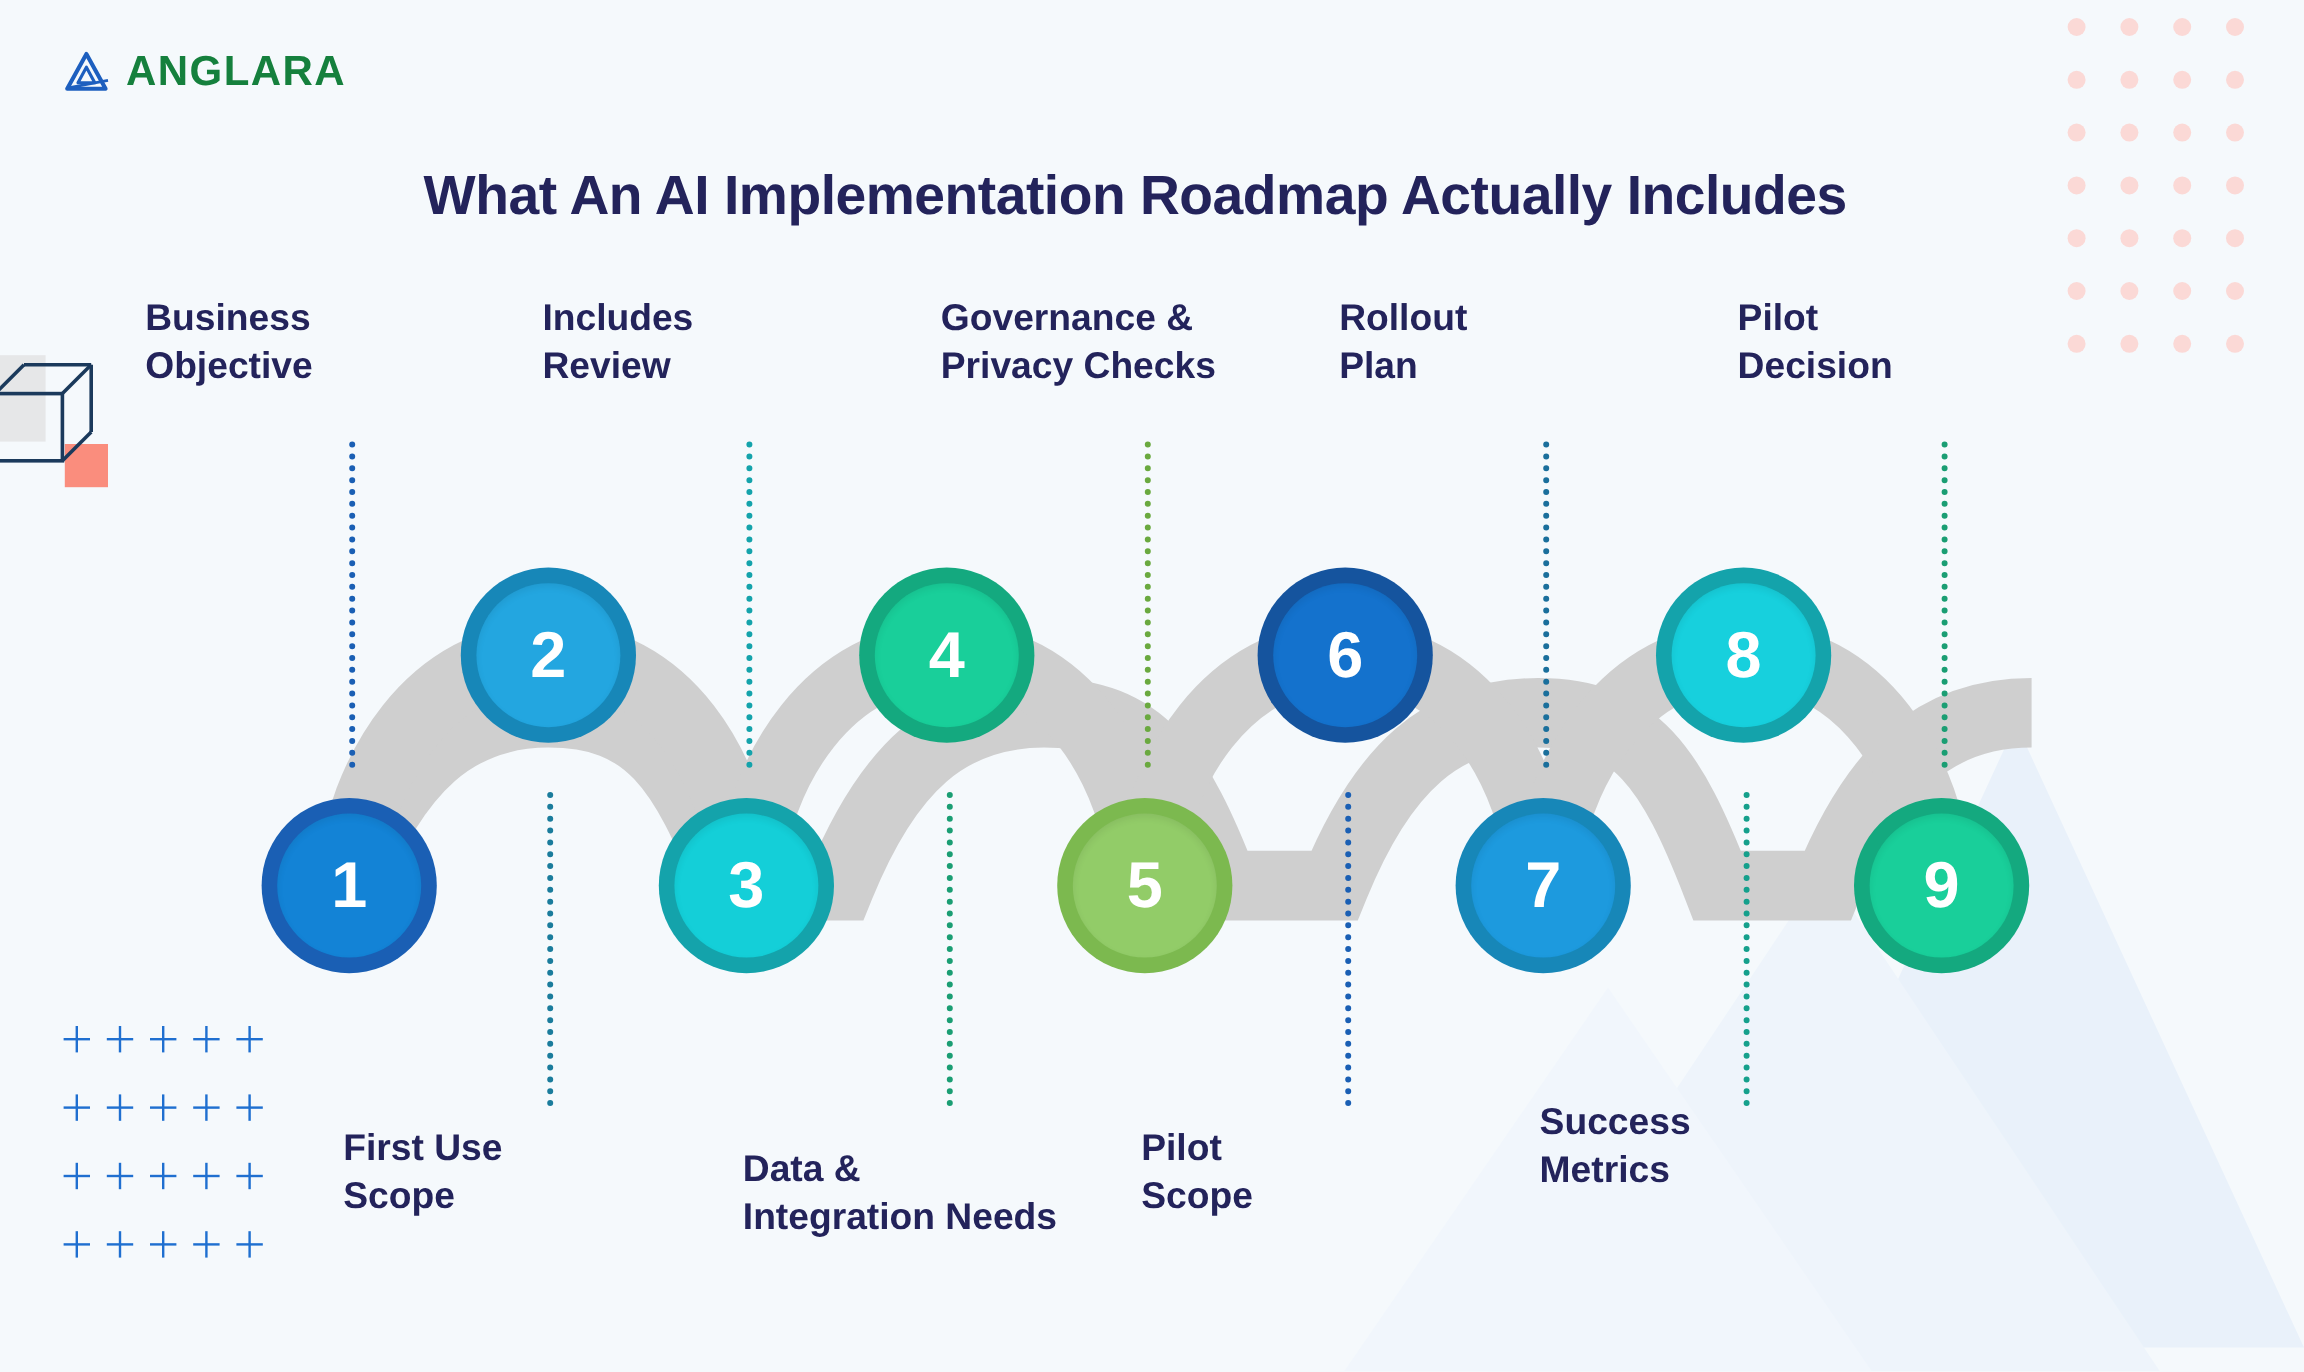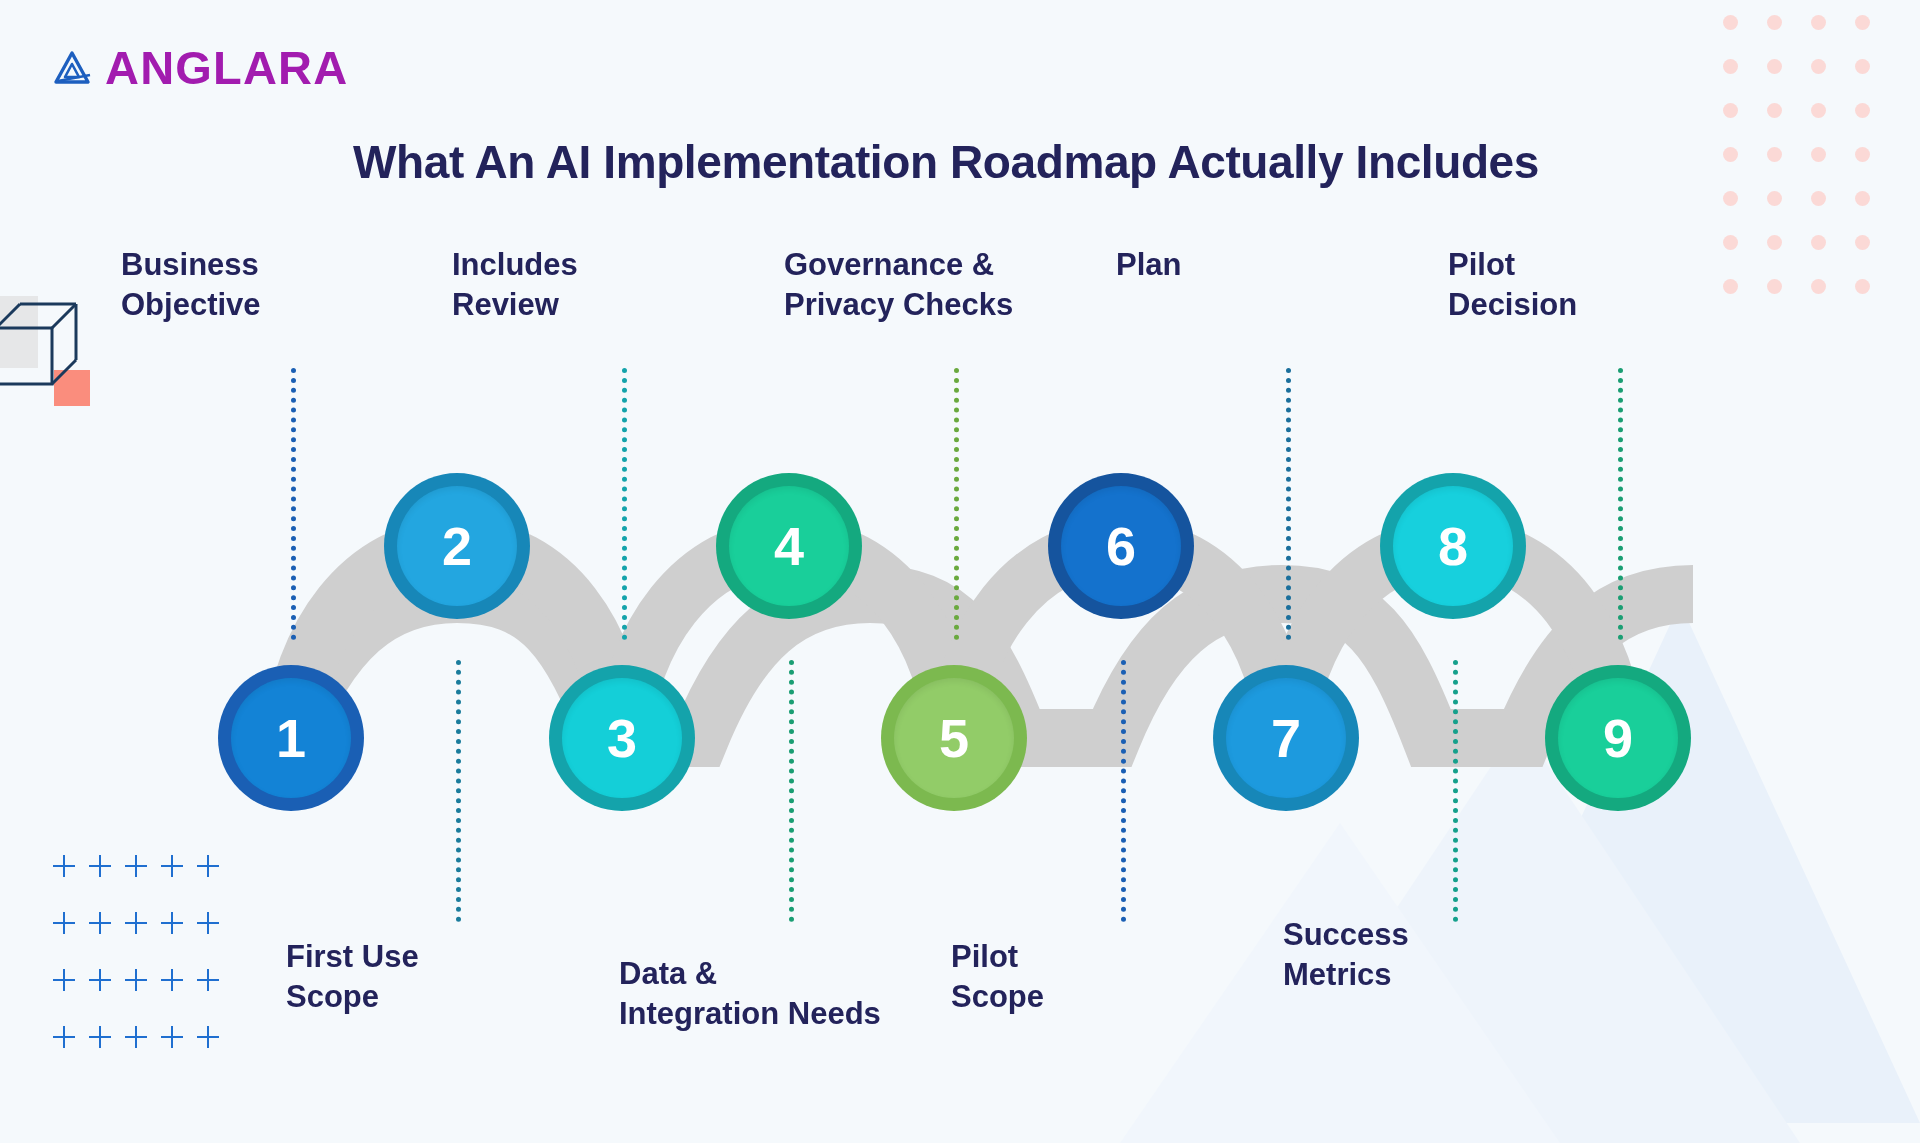--- a/index.html
+++ b/index.html
@@ -82,23 +82,23 @@
     position: absolute;
     left: 52px;
     top: 40px;
     display: flex;
     align-items: center;
     gap: 13px;
   }
   .logo-text {
     font-family: "Liberation Sans", sans-serif;
     font-weight: bold;
-    font-size: 47px;
+    font-size: 35px;
     letter-spacing: 1.2px;
-    color: #a21caf;
+    color: #15803d;
   }
 
   
   .title {
     position: absolute;
     top: 104px;
     left: 0;
     width: 1892px;
     text-align: center;
     font-size: 46px;
@@ -354,20 +354,21 @@
   </div>
   <div class="label" style="left:452px; top:245px;">
     <div>Includes</div>
     <div>Review</div>
   </div>
   <div class="label" style="left:784px; top:245px;">
     <div>Governance &amp;</div>
     <div>Privacy Checks</div>
   </div>
   <div class="label" style="left:1116px; top:245px;">
+    <div>Rollout</div>
     <div>Plan</div>
   </div>
   <div class="label" style="left:1448px; top:245px;">
     <div>Pilot</div>
     <div>Decision</div>
   </div>
 
   <div class="label" style="left:286px; top:937px;">
     <div>First Use</div>
     <div>Scope</div>

